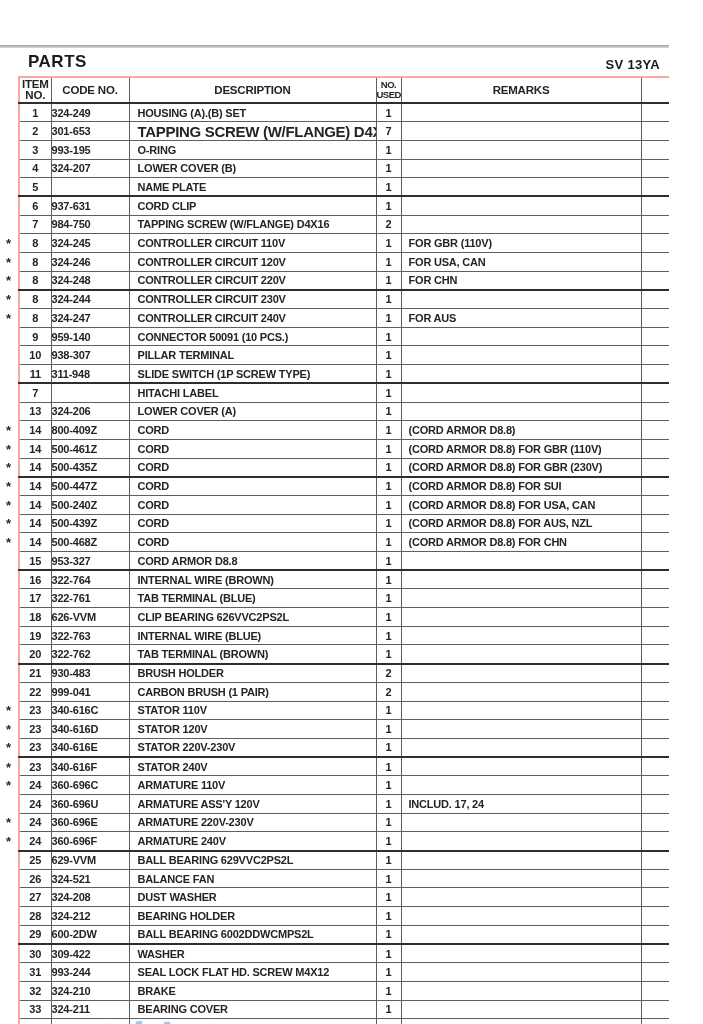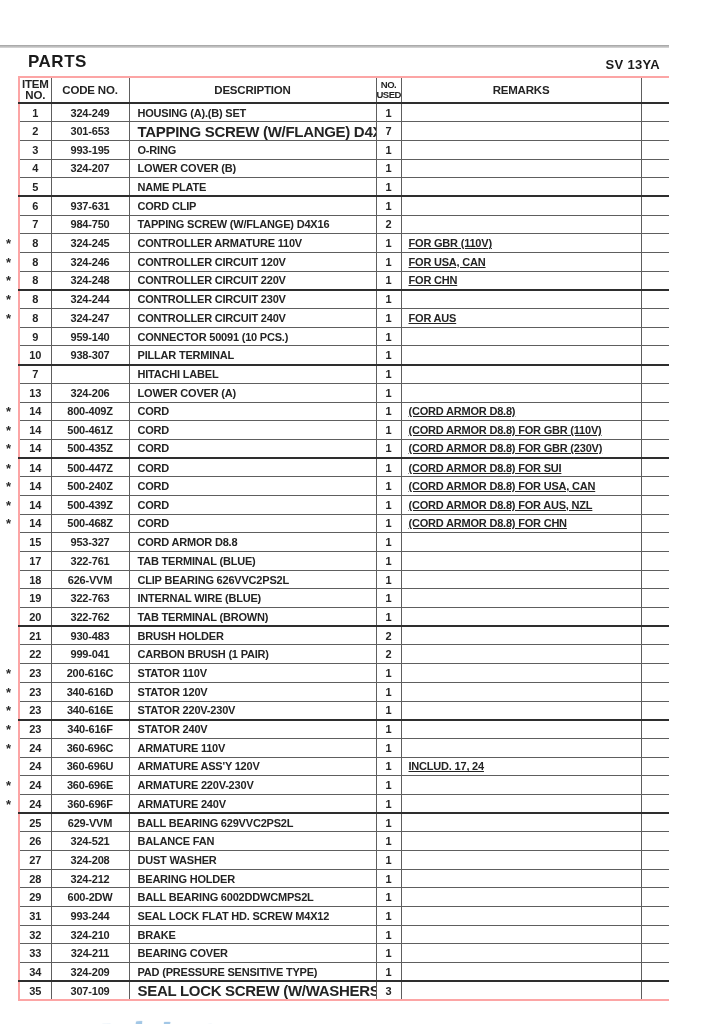--- a/index.html
+++ b/index.html
@@ -31,24 +31,24 @@
     font-weight:bold; font-size:11px; letter-spacing:-.2px; color:#242424;
     overflow:hidden; white-space:nowrap; padding:0; vertical-align:middle;
   }
   thead tr { height:26px; }
   thead th { text-align:center; font-size:11.5px; line-height:11px; }
   thead th .hl { display:block; line-height:11px; }
   th.h-used { font-size:9.5px; letter-spacing:-.5px; }
   th.h-used .hl { line-height:10px; }
   tbody tr { height:18.7px; }
   td.c-item { text-align:center; position:relative; overflow:visible; }
-  td.c-code { text-align:center; }
+  td.c-code { }
   td.c-desc { text-align:left; padding-left:8px; }
   td.c-used { text-align:center; }
-  td.c-rem  { text-align:left; padding-left:7px;text-decoration:underline; }
+  td.c-rem  { text-align:left; padding-left:7px; }
   td.condensed { font-size:15px; letter-spacing:-.3px; }
   .mark {
     position:absolute; left:-14px; top:50%; transform:translateY(-50%);
     font-size:13px; font-weight:bold; color:#2a2a2a;
   }
   .watermark {
     position:absolute; left:-6px; top:972px; width:230px;
     font-family:"DejaVu Sans", sans-serif; font-style:italic; font-weight:bold;
     font-size:34px; letter-spacing:-2px; line-height:40px;
     color:rgba(171,206,234,.85);
@@ -142,21 +142,21 @@
           <td class="c-item">7</td>
           <td class="c-code">984-750</td>
           <td class="c-desc">TAPPING SCREW (W/FLANGE) D4X16</td>
           <td class="c-used">2</td>
           <td class="c-rem"></td>
           <td class="c-blank"></td>
         </tr>
         <tr>
           <td class="c-item">8<span class="mark">*</span></td>
           <td class="c-code">324-245</td>
-          <td class="c-desc">CONTROLLER ARMATURE 110V</td>
+          <td class="c-desc">CONTROLLER CIRCUIT 110V</td>
           <td class="c-used">1</td>
           <td class="c-rem">FOR GBR (110V)</td>
           <td class="c-blank"></td>
         </tr>
         <tr>
           <td class="c-item">8<span class="mark">*</span></td>
           <td class="c-code">324-246</td>
           <td class="c-desc">CONTROLLER CIRCUIT 120V</td>
           <td class="c-used">1</td>
           <td class="c-rem">FOR USA, CAN</td>
@@ -195,20 +195,28 @@
           <td class="c-blank"></td>
         </tr>
         <tr>
           <td class="c-item">10</td>
           <td class="c-code">938-307</td>
           <td class="c-desc">PILLAR TERMINAL</td>
           <td class="c-used">1</td>
           <td class="c-rem"></td>
           <td class="c-blank"></td>
         </tr>
+        <tr>
+          <td class="c-item">11</td>
+          <td class="c-code">311-948</td>
+          <td class="c-desc">SLIDE SWITCH (1P SCREW TYPE)</td>
+          <td class="c-used">1</td>
+          <td class="c-rem"></td>
+          <td class="c-blank"></td>
+        </tr>
         <tr class="thick-top">
           <td class="c-item">7</td>
           <td class="c-code"></td>
           <td class="c-desc">HITACHI LABEL</td>
           <td class="c-used">1</td>
           <td class="c-rem"></td>
           <td class="c-blank"></td>
         </tr>
         <tr>
           <td class="c-item">13</td>
@@ -271,20 +279,28 @@
           <td class="c-code">500-468Z</td>
           <td class="c-desc">CORD</td>
           <td class="c-used">1</td>
           <td class="c-rem">(CORD ARMOR D8.8) FOR CHN</td>
           <td class="c-blank"></td>
         </tr>
         <tr>
           <td class="c-item">15</td>
           <td class="c-code">953-327</td>
           <td class="c-desc">CORD ARMOR D8.8</td>
+          <td class="c-used">1</td>
+          <td class="c-rem"></td>
+          <td class="c-blank"></td>
+        </tr>
+        <tr class="thick-top">
+          <td class="c-item">16</td>
+          <td class="c-code">322-764</td>
+          <td class="c-desc">INTERNAL WIRE (BROWN)</td>
           <td class="c-used">1</td>
           <td class="c-rem"></td>
           <td class="c-blank"></td>
         </tr>
         <tr>
           <td class="c-item">17</td>
           <td class="c-code">322-761</td>
           <td class="c-desc">TAB TERMINAL (BLUE)</td>
           <td class="c-used">1</td>
           <td class="c-rem"></td>
@@ -325,21 +341,21 @@
         <tr>
           <td class="c-item">22</td>
           <td class="c-code">999-041</td>
           <td class="c-desc">CARBON BRUSH (1 PAIR)</td>
           <td class="c-used">2</td>
           <td class="c-rem"></td>
           <td class="c-blank"></td>
         </tr>
         <tr>
           <td class="c-item">23<span class="mark">*</span></td>
-          <td class="c-code">200-616C</td>
+          <td class="c-code">340-616C</td>
           <td class="c-desc">STATOR 110V</td>
           <td class="c-used">1</td>
           <td class="c-rem"></td>
           <td class="c-blank"></td>
         </tr>
         <tr>
           <td class="c-item">23<span class="mark">*</span></td>
           <td class="c-code">340-616D</td>
           <td class="c-desc">STATOR 120V</td>
           <td class="c-used">1</td>
@@ -423,20 +439,28 @@
           <td class="c-code">324-212</td>
           <td class="c-desc">BEARING HOLDER</td>
           <td class="c-used">1</td>
           <td class="c-rem"></td>
           <td class="c-blank"></td>
         </tr>
         <tr>
           <td class="c-item">29</td>
           <td class="c-code">600-2DW</td>
           <td class="c-desc">BALL BEARING 6002DDWCMPS2L</td>
+          <td class="c-used">1</td>
+          <td class="c-rem"></td>
+          <td class="c-blank"></td>
+        </tr>
+        <tr class="thick-top">
+          <td class="c-item">30</td>
+          <td class="c-code">309-422</td>
+          <td class="c-desc">WASHER</td>
           <td class="c-used">1</td>
           <td class="c-rem"></td>
           <td class="c-blank"></td>
         </tr>
         <tr>
           <td class="c-item">31</td>
           <td class="c-code">993-244</td>
           <td class="c-desc">SEAL LOCK FLAT HD. SCREW M4X12</td>
           <td class="c-used">1</td>
           <td class="c-rem"></td>

